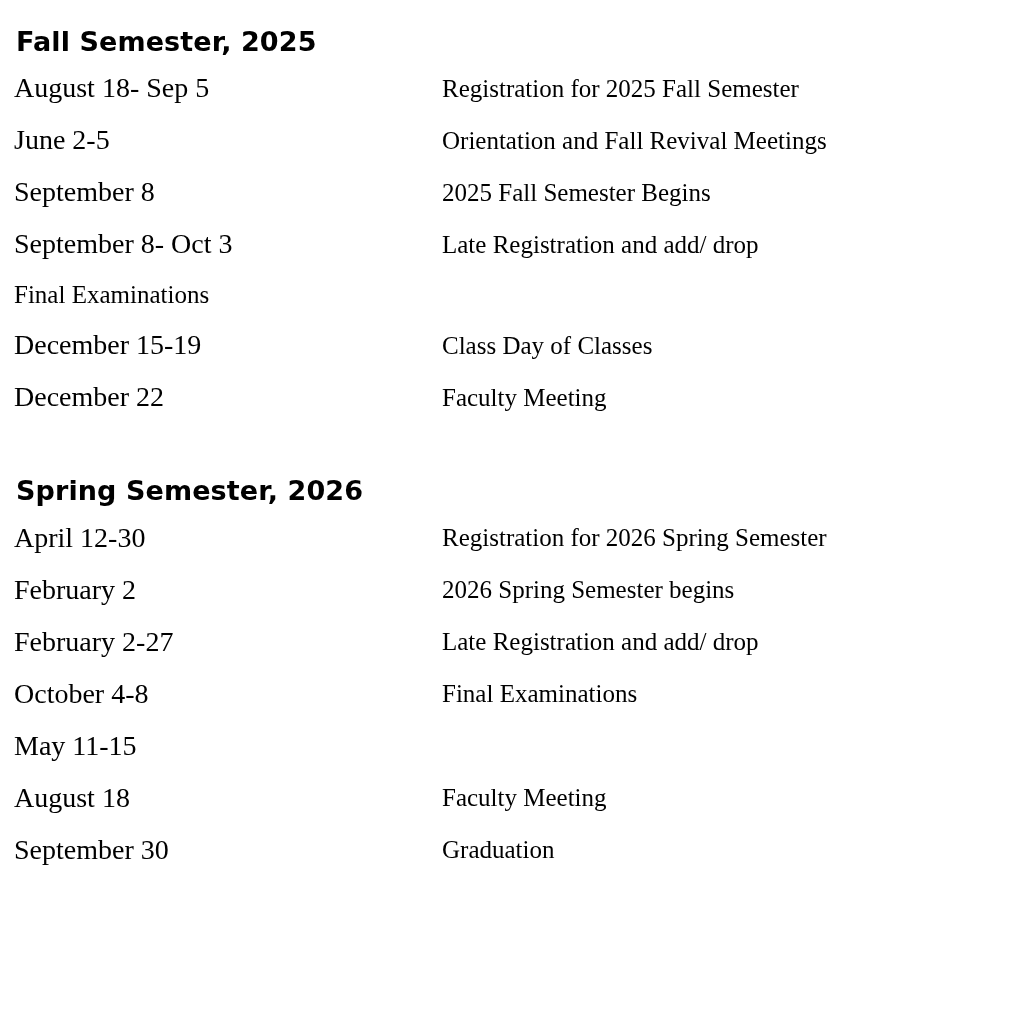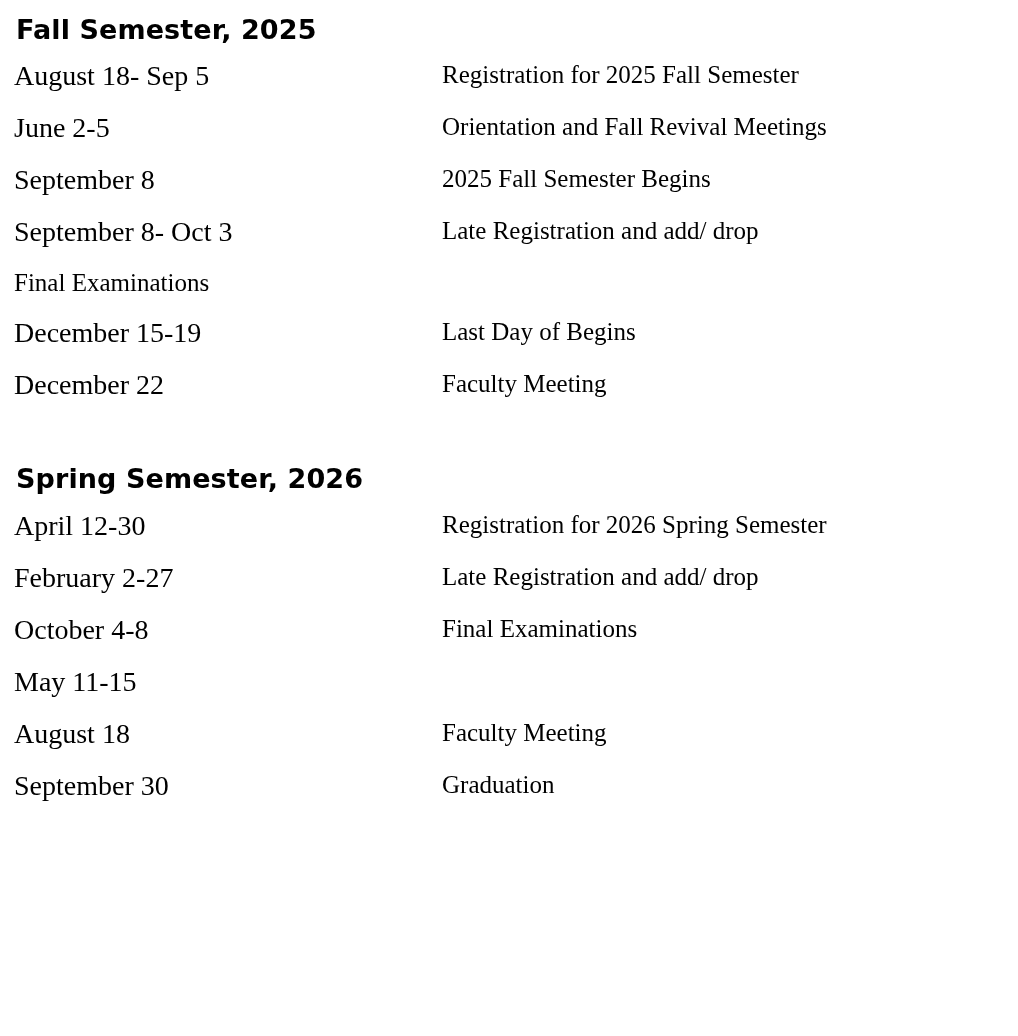--- a/index.html
+++ b/index.html
@@ -8,42 +8,42 @@
     background: #ffffff;
   }
   body {
     width: 1018px;
     height: 1036px;
     font-family: "Liberation Serif", serif;
     color: #000000;
     overflow: hidden;
   }
   .page {
-    padding: 12px 14px 0 14px;
+    padding: 24px 14px 0 14px;
     box-sizing: border-box;
     width: 1018px;
     height: 1036px;
   }
   .section {
     margin-bottom: 0;
   }
   .section-heading {
     font-family: "DejaVu Sans", sans-serif;
     font-weight: bold;
     font-size: 27px;
     line-height: 1.35;
     letter-spacing: 0.1px;
     margin: 0 0 14px 2px;
   }
   .rows {
     display: block;
   }
   .row {
     display: flex;
-    align-items: flex-start;
+    align-items: center;
     line-height: 1.0;
     margin-bottom: 24px;
   }
   .row .date {
     width: 428px;
     flex: 0 0 428px;
     font-size: 28px;
     white-space: nowrap;
   }
   .row .event {
@@ -83,21 +83,21 @@
         <div class="date">September 8- Oct 3</div>
         <div class="event">Late Registration and add/ drop</div>
       </div>
 
       <div class="row">
         <div class="event">Final Examinations</div>
       </div>
 
       <div class="row">
         <div class="date">December 15-19</div>
-        <div class="event">Last Day of Begins</div>
+        <div class="event">Class Day of Classes</div>
       </div>
 
       <div class="row">
         <div class="date">December 22</div>
         <div class="event">Faculty Meeting</div>
       </div>
 
     </div>
   </div>
 
@@ -105,20 +105,24 @@
 
   <div class="section">
     <div class="section-heading">Spring Semester, 2026</div>
     <div class="rows">
 
       <div class="row">
         <div class="date">April 12-30</div>
         <div class="event">Registration for 2026 Spring Semester</div>
       </div>
 
+      <div class="row">
+        <div class="date">February 2</div>
+        <div class="event">2026 Spring Semester begins</div>
+      </div>
 
       <div class="row">
         <div class="date">February 2-27</div>
         <div class="event">Late Registration and add/ drop</div>
       </div>
 
       <div class="row">
         <div class="date">October 4-8</div>
         <div class="event">Final Examinations</div>
       </div>

